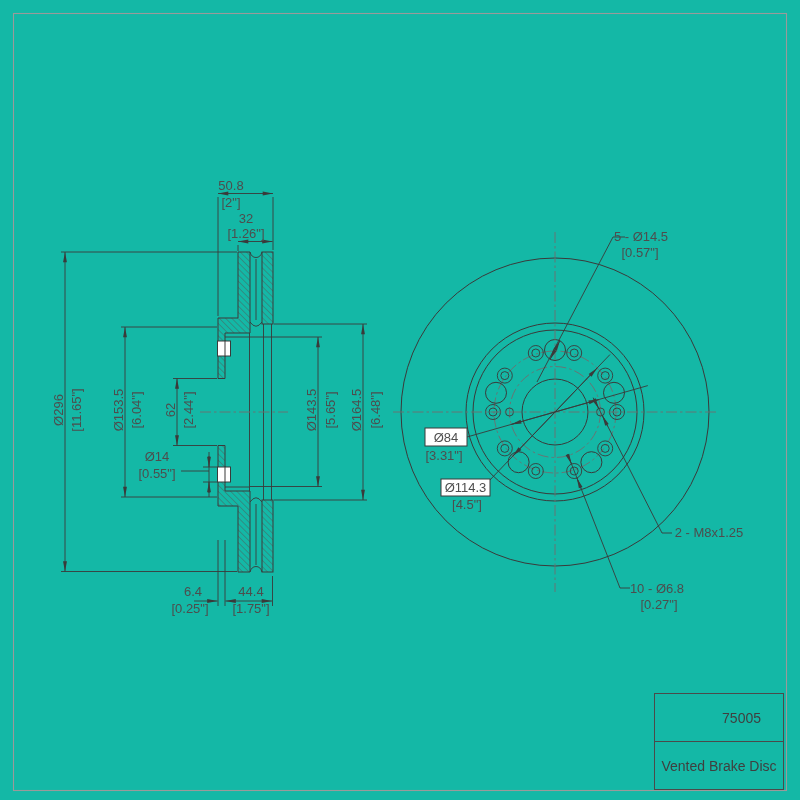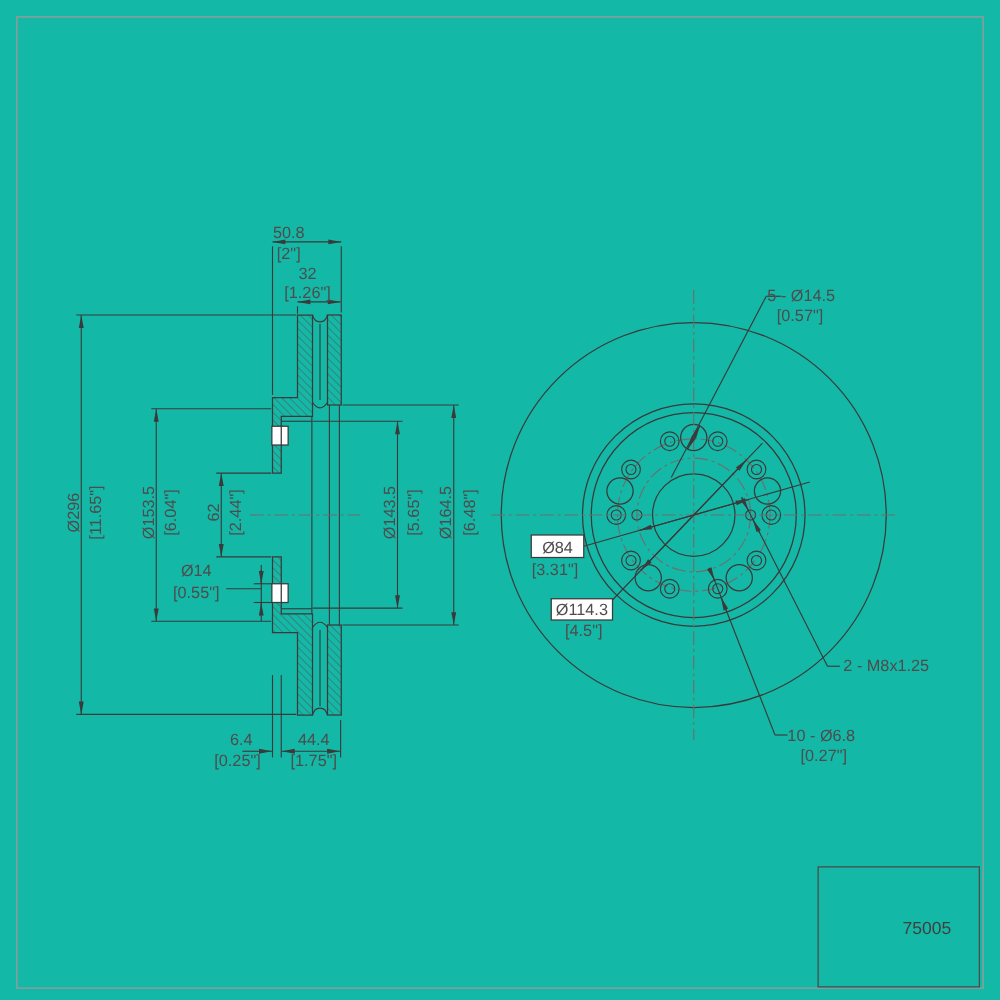--- a/index.html
+++ b/index.html
@@ -241,14 +241,15 @@
       <line class="thin" x1="581.1" y1="488.7" x2="576.9" y2="478" marker-end="url(#arr)"></line>
       <line class="thin" x1="567.3" y1="454.3" x2="571.5" y2="464" marker-end="url(#arr)"></line>
       <text class="t" x="657" y="593">10 - Ø6.8</text>
       <text class="t" x="659" y="609">[0.27"]</text>
     </g>
   </g>
 </svg>
 
 <div id="title-block">
   <div class="row pn">75005</div>
+  <div class="row">Vented Brake Disc</div>
 </div>
 </div>
 
 </body></html>

